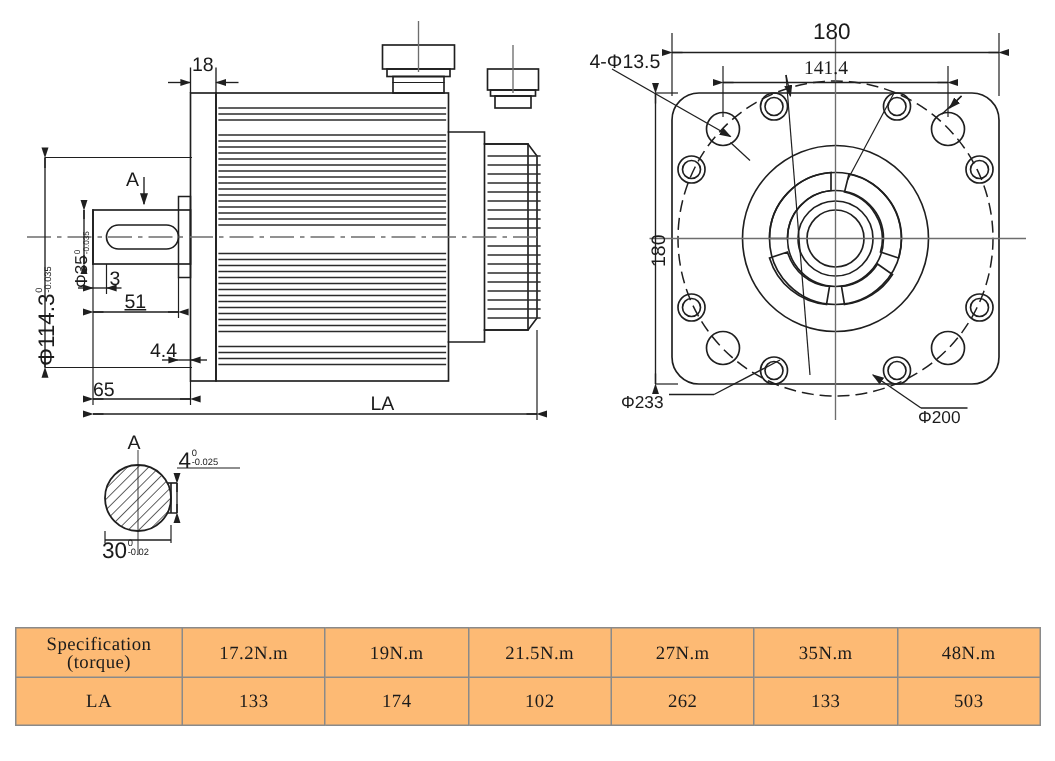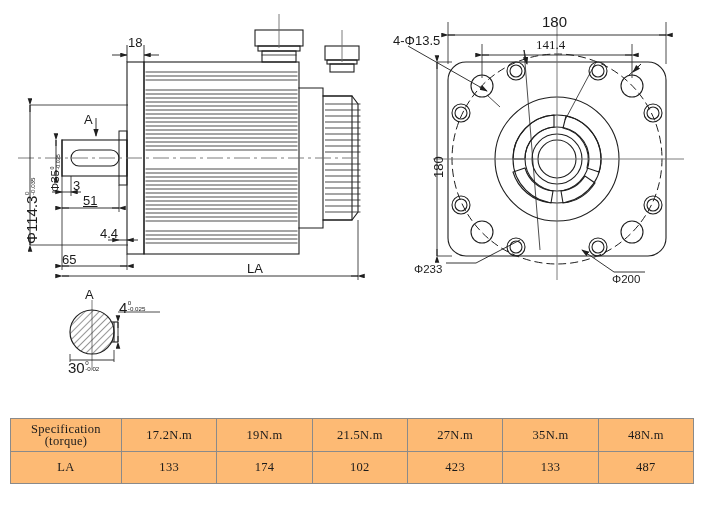--- a/index.html
+++ b/index.html
@@ -430,21 +430,21 @@
           <td>21.5N.m</td>
           <td>27N.m</td>
           <td>35N.m</td>
           <td>48N.m</td>
         </tr>
         <tr>
           <td class="row-label">LA</td>
           <td>133</td>
           <td>174</td>
           <td>102</td>
-          <td>423</td>
+          <td>262</td>
           <td>133</td>
-          <td>487</td>
+          <td>503</td>
         </tr>
       </tbody>
     </table>
   </div>
 
 </div>
 
 </body></html>

